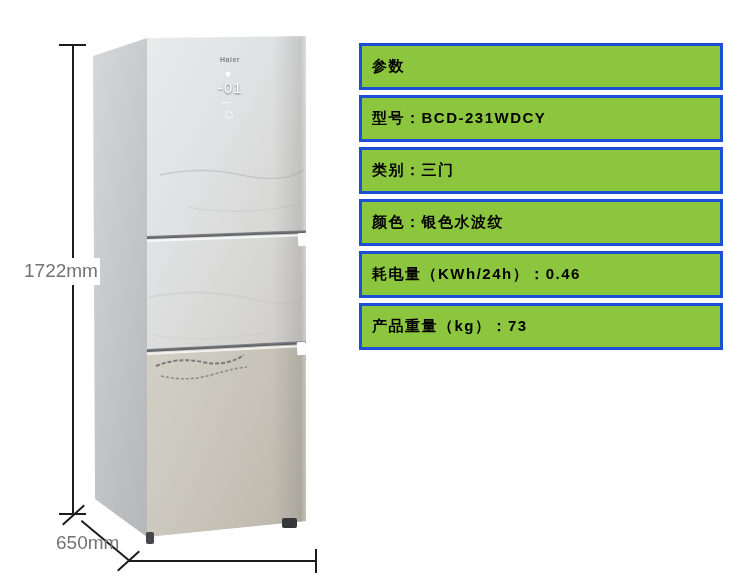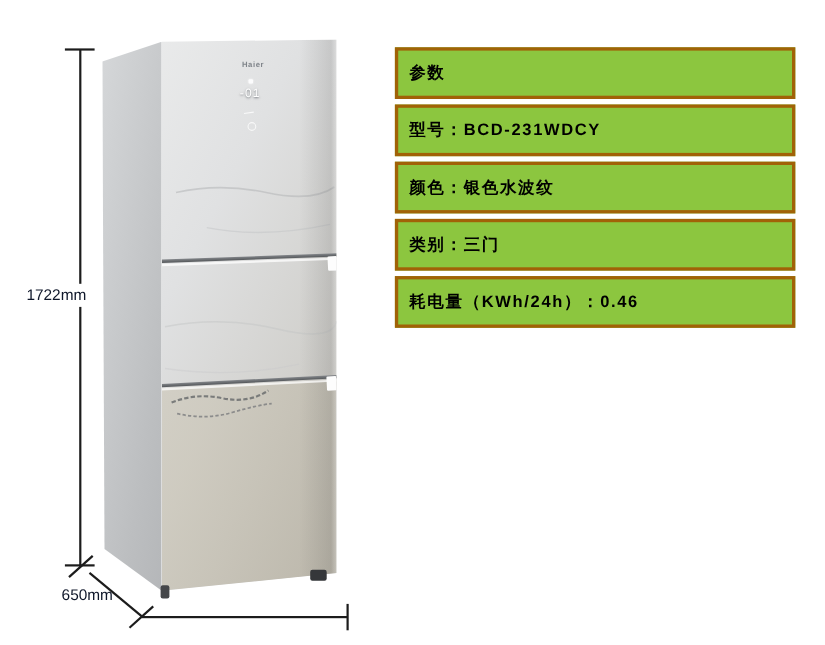--- a/index.html
+++ b/index.html
@@ -57,37 +57,37 @@
 
   .brand {
     position: absolute; left: 130px; top: 21px;
     font-size: 7px; font-weight: bold; letter-spacing: .5px;
     color: #7f848a;
   }
   .panel-dot { position: absolute; left: 136px; top: 37px; width: 4px; height: 4px;
     background: #fcfcfd; border-radius: 1px; box-shadow: 0 0 2px rgba(255,255,255,.9); }
   .temp-display {
     position: absolute; left: 128px; top: 44px;
-    font-size: 11px; font-weight: normal; color: #ffffff;
+    font-size: 15px; font-weight: normal; color: #ffffff;
     text-shadow: 0 1px 2px rgba(95,100,105,.9);
     letter-spacing: 1px;
   }
   .indicator-1 { position: absolute; left: 132px; top: 67px; width: 9px; height: 4px;
     border-top: 1px solid rgba(255,255,255,.8); transform: rotate(-8deg); }
   .indicator-2 { position: absolute; left: 135px; top: 76px; width: 6px; height: 6px;
     border: 1px solid rgba(255,255,255,.75); border-radius: 50%; }
 
   .foot { position: absolute; background: #35373a; border-radius: 2px; }
   .foot-left { left: 56px; top: 497px; width: 8px; height: 12px; background: #45474a; }
   .foot-right { left: 192px; top: 483px; width: 15px; height: 10px; }
 
   
   .dim { position: absolute; background: #1c1c1c; }
   .dim-label {
-    position: absolute; font-size: 14px; color: #0f172a;
+    position: absolute; font-size: 19px; color: #737373;
     background: #ffffff; line-height: 1.2; white-space: nowrap;
   }
   .vline       { left: 72px; top: 45px; width: 2px; height: 470px; }
   .vcap-top    { left: 59px; top: 44px; width: 27px; height: 2px; }
   .vcap-bottom { left: 59px; top: 513px; width: 27px; height: 2px; }
   .label-height { left: 22px; top: 258px; padding: 2px 2px; }
   .tick { width: 29px; height: 2px; transform-origin: 50% 50%; }
   .tick-depth-top    { left: 59px; top: 514px; transform: rotate(-42deg); }
   .tick-depth-bottom { left: 114px; top: 560px; transform: rotate(-42deg); }
   .depth-line {
@@ -98,21 +98,21 @@
   .hline    { left: 129px; top: 560px; width: 187px; height: 2px; }
   .hcap-right { left: 315px; top: 549px; width: 2px; height: 24px; }
   .label-width { left: 222px; top: 551px; transform: translateX(-50%); padding: 0 8px; margin-top: 43px; }
 
   
   .specs { position: absolute; left: 359px; top: 43px; width: 364px; }
   .spec-row {
     box-sizing: border-box;
     width: 364px; height: 47px;
     margin-bottom: 5px;
-    border: 3px solid #a16207;
+    border: 3px solid #1d4ed8;
     background: #8cc63f;
     display: flex; align-items: center;
     padding-left: 10px;
     font-size: 15px; font-weight: bold; color: #000000;
     letter-spacing: 1.5px;
     white-space: nowrap; overflow: hidden;
   }
 </style>
 </head>
 <body>
@@ -168,18 +168,19 @@
     <div class="dim-label label-depth">650mm</div>
 
     <div class="dim hline"></div>
     <div class="dim hcap-right"></div>
     <div class="dim-label label-width">578mm</div>
   </div>
 
   <div class="specs">
     <div class="spec-row">参数</div>
     <div class="spec-row">型号：BCD-231WDCY</div>
+    <div class="spec-row">类别：三门</div>
     <div class="spec-row">颜色：银色水波纹</div>
-    <div class="spec-row">类别：三门</div>
     <div class="spec-row">耗电量（KWh/24h）：0.46</div>
+    <div class="spec-row">产品重量（kg）：73</div>
   </div>
 
 </div>
 
 </body></html>

